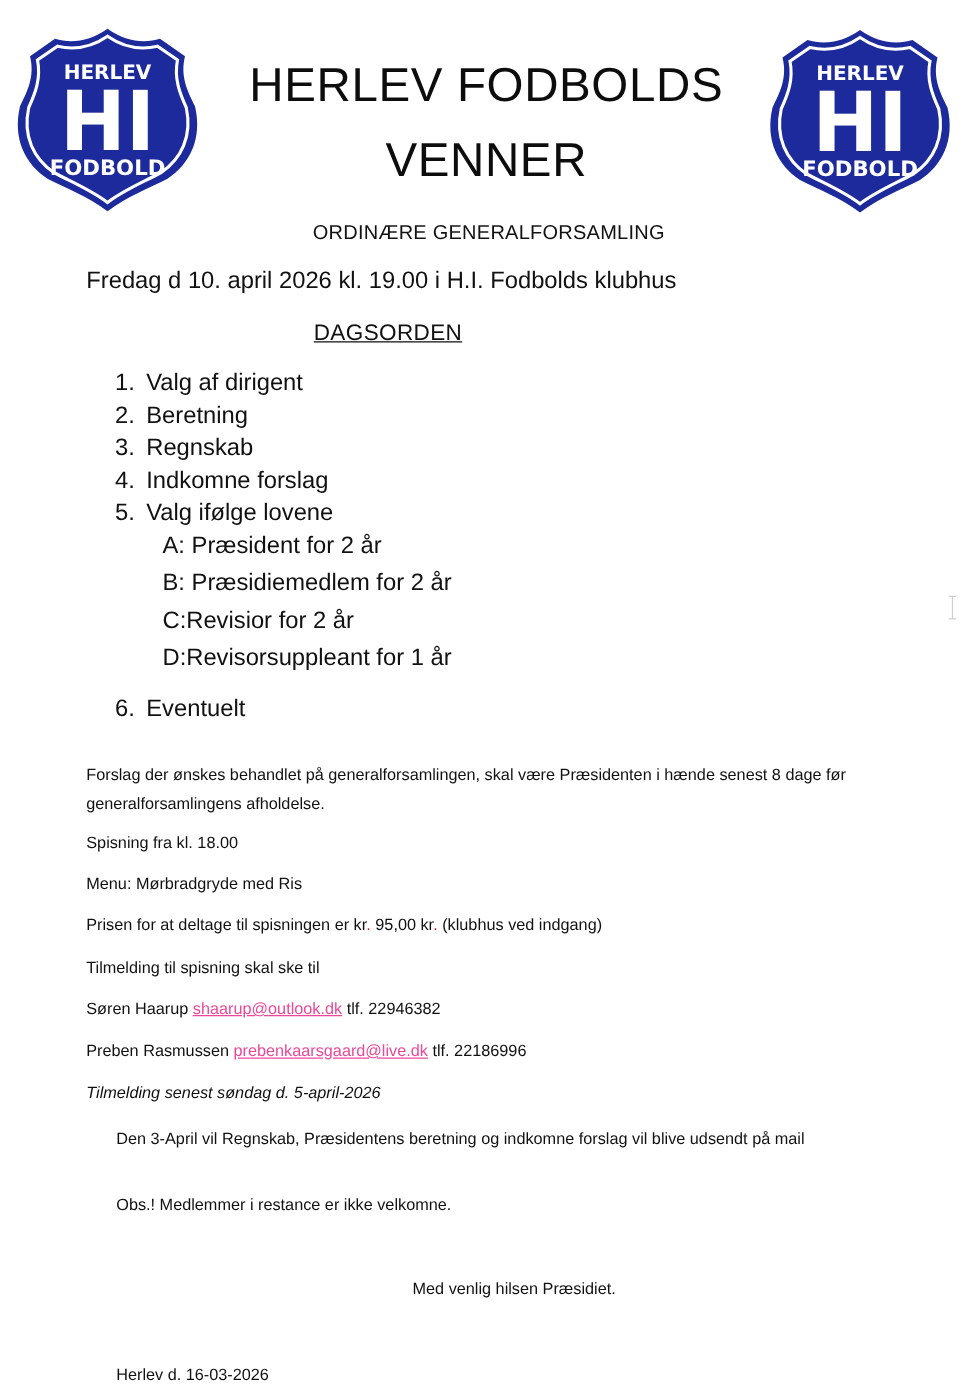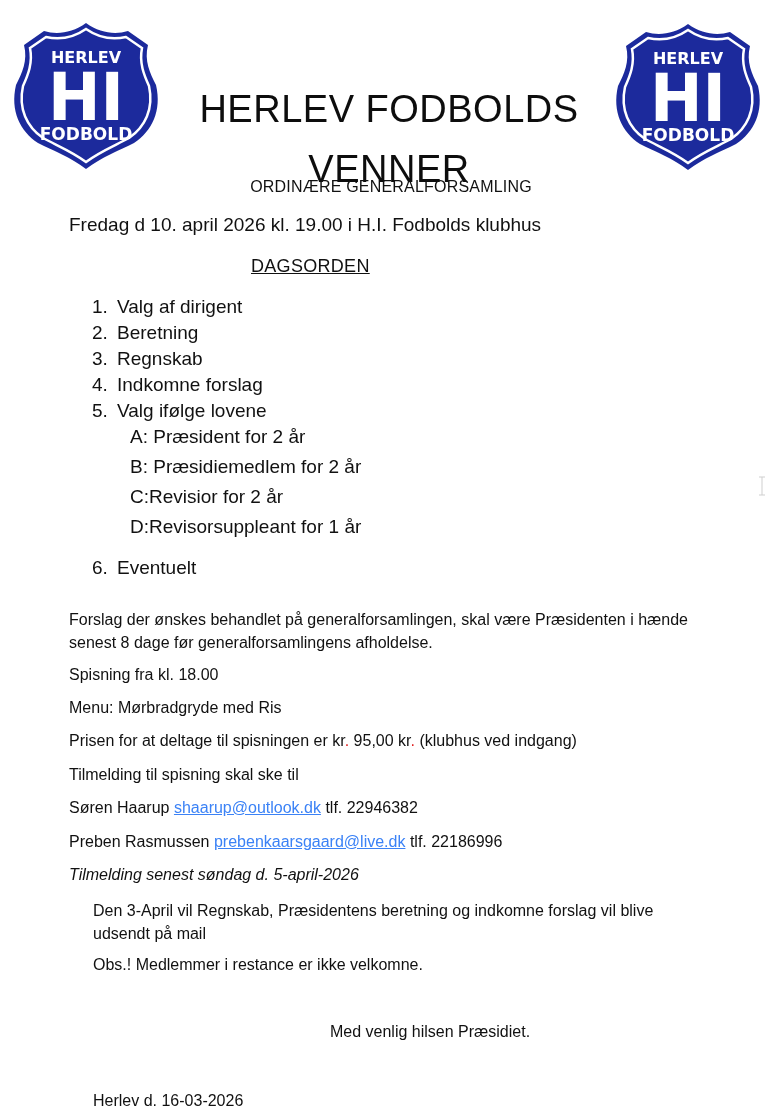--- a/index.html
+++ b/index.html
@@ -22,42 +22,41 @@
     .logo-left { left: 10px; top: 19px; }
     .logo-right { left: 612px; top: 20px; }
 
     .title-line {
       position: absolute;
       left: 0; width: 778px;
       text-align: center;
       font-size: 38px;
       letter-spacing: 0.5px;
       color: #0d0d0d;
-      margin-top: 40px;
     }
     .t1 { top: 48px; }
     .t2 { top: 108px; }
 
     .subtitle {
       top: 178px; left: 0; width: 782px; text-align: center;
       font-size: 16px; letter-spacing: 0.2px;
     }
     .date-line { left: 69px; top: 214px; font-size: 19px; text-align: right; }
     .agenda-title { left: 251px; top: 256px; font-size: 18px; letter-spacing: 0.3px; text-decoration: underline; }
 
     .agenda { position: absolute; left: 92px; top: 296px; font-size: 19px; }
     .agenda .item { position: absolute; left: 0; white-space: nowrap; }
     .agenda .num { display: inline-block; width: 25px; }
     .agenda .sub { position: absolute; left: 38px; white-space: nowrap; }
 
-    .para { position: absolute; left: 69px; font-size: 16px; white-space: nowrap; }
+    .para { position: absolute; left: 69px; font-size: 13px; white-space: nowrap; }
     .para.wrap { white-space: normal; width: 640px; line-height: 23px; }
     .indent { left: 93px; }
     .red { color: #e02020; }
-    a.mail { color: #3b82f6; text-decoration: underline; }
+    a.mail { color: #ec4899; text-decoration: underline; }
     .bolditalic { font-weight: normal; font-style: italic; }
 
     .cursor {
       position: absolute; left: 758px; top: 476px;
       width: 8px; height: 20px;
     }
   </style>
 </head>
 <body>
 

